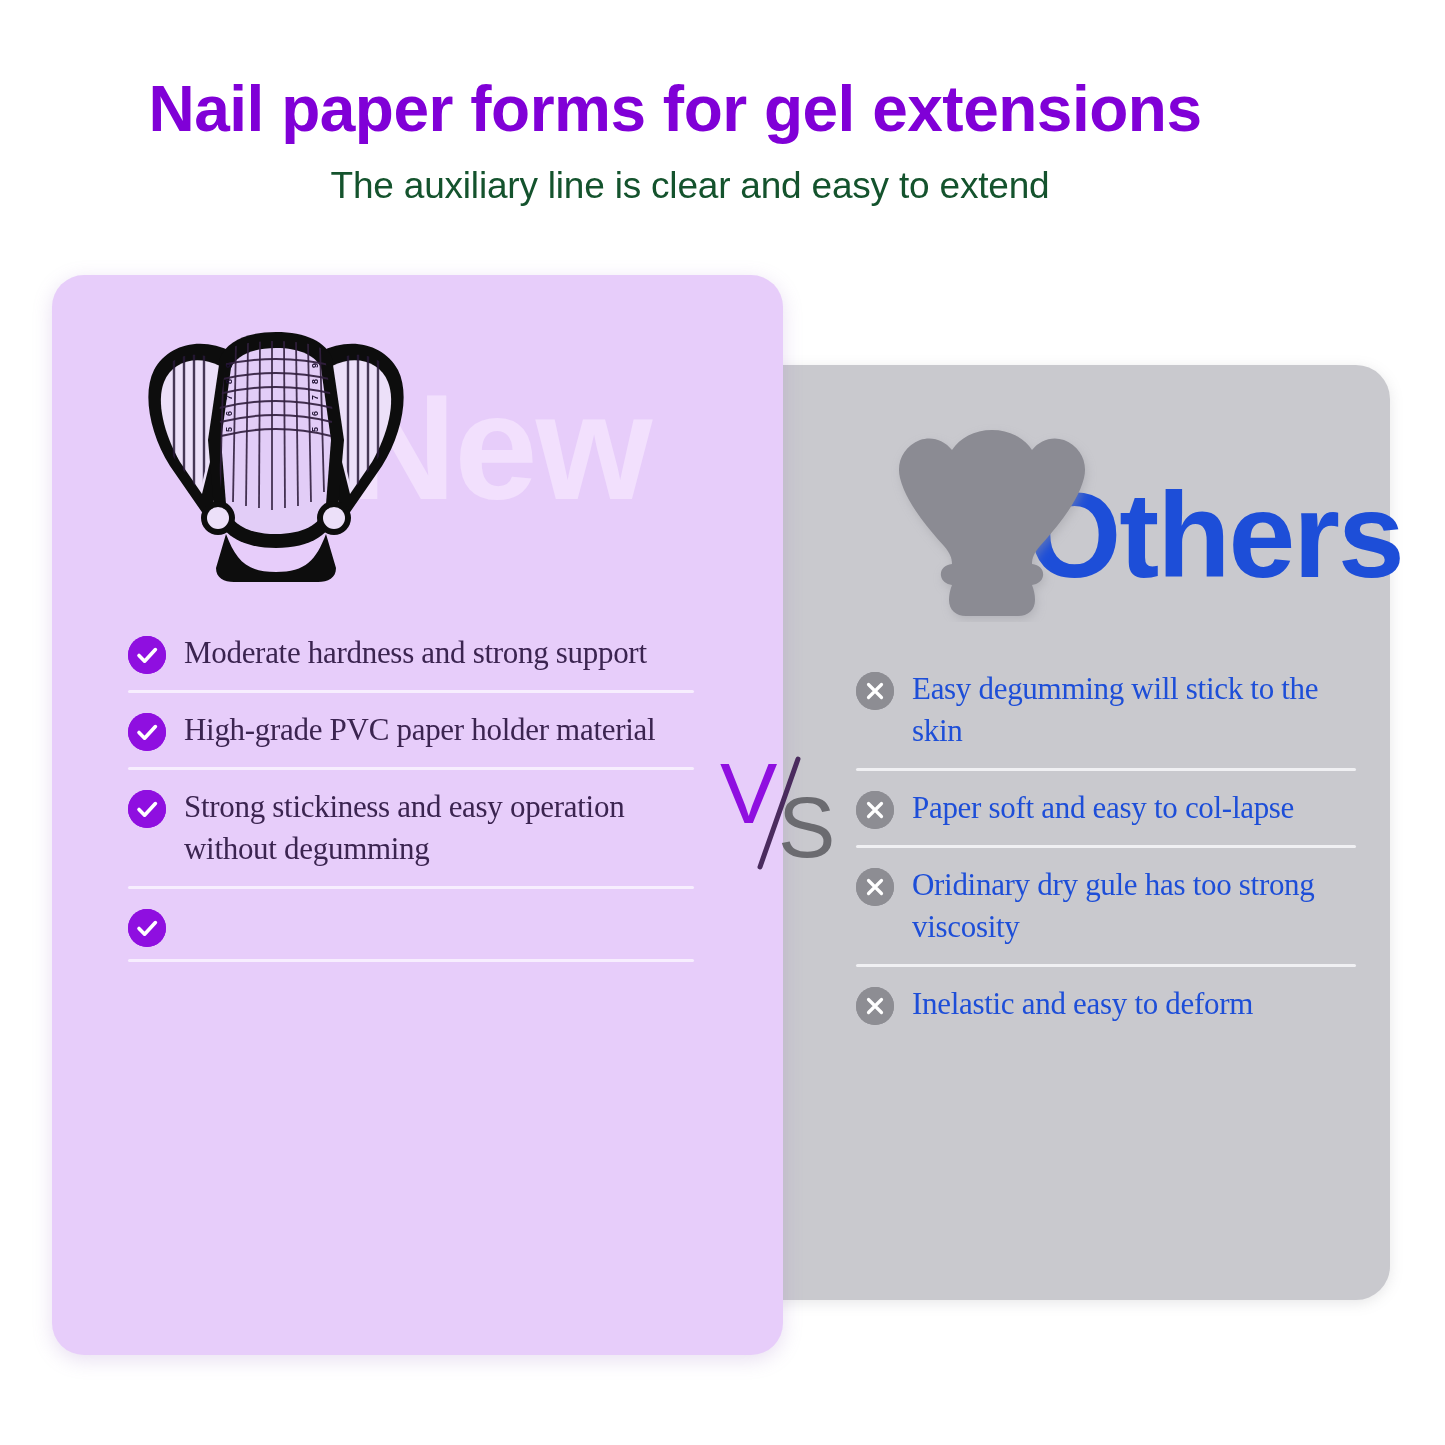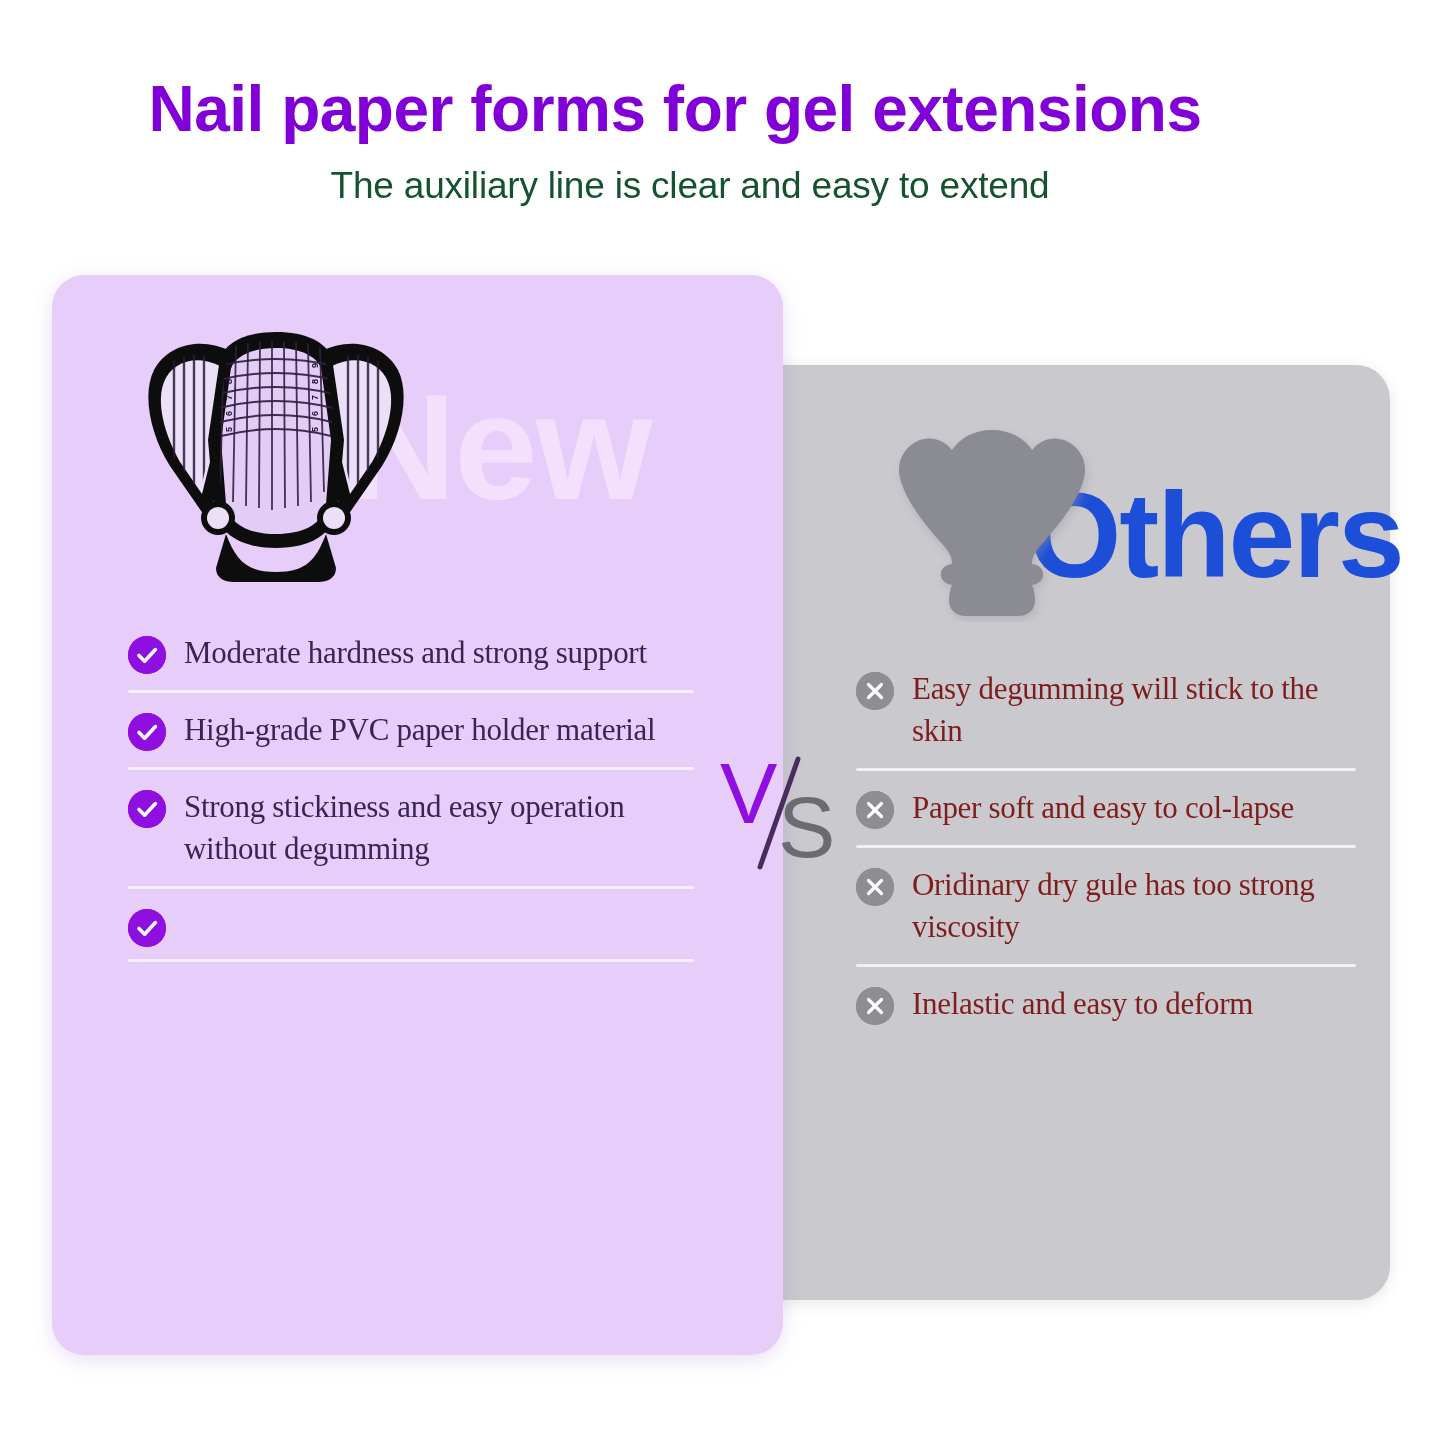--- a/index.html
+++ b/index.html
@@ -151,21 +151,21 @@
   .badge-check { background: #8f0fe0; }
   .badge-x     { background: #8d8d93; }
   .badge svg { display: block; width: 38px; height: 38px; }
 
   .row-text {
     font-size: 31px;
     line-height: 42px;
     letter-spacing: -0.3px;
   }
   .text-new { color: #3b2450; }
-  .text-oth { color: #7f1d1d; }
+  .text-oth { color: #1d4ed8; }
 
   .divider {
     height: 3px;
     background: #f7eefe;
     border-radius: 2px;
     margin: 16px 0 16px 0;
   }
   .divider-oth { background: #f0f0f3; }
 </style>
 </head>

